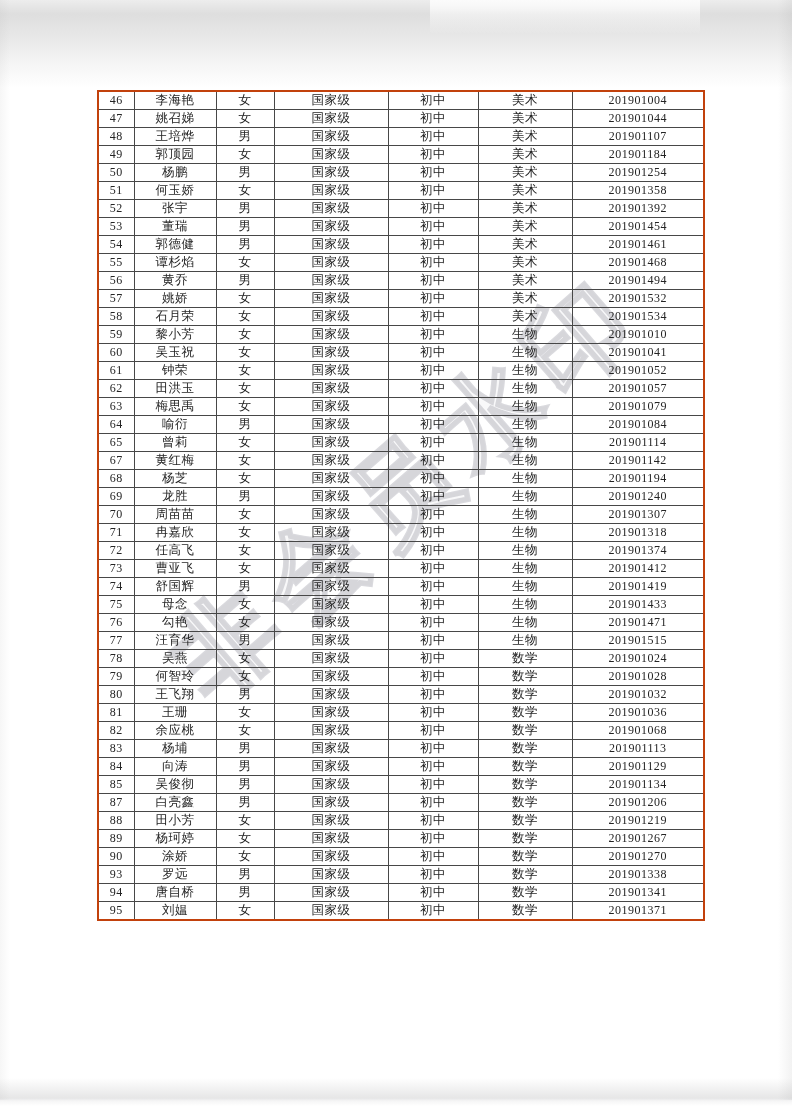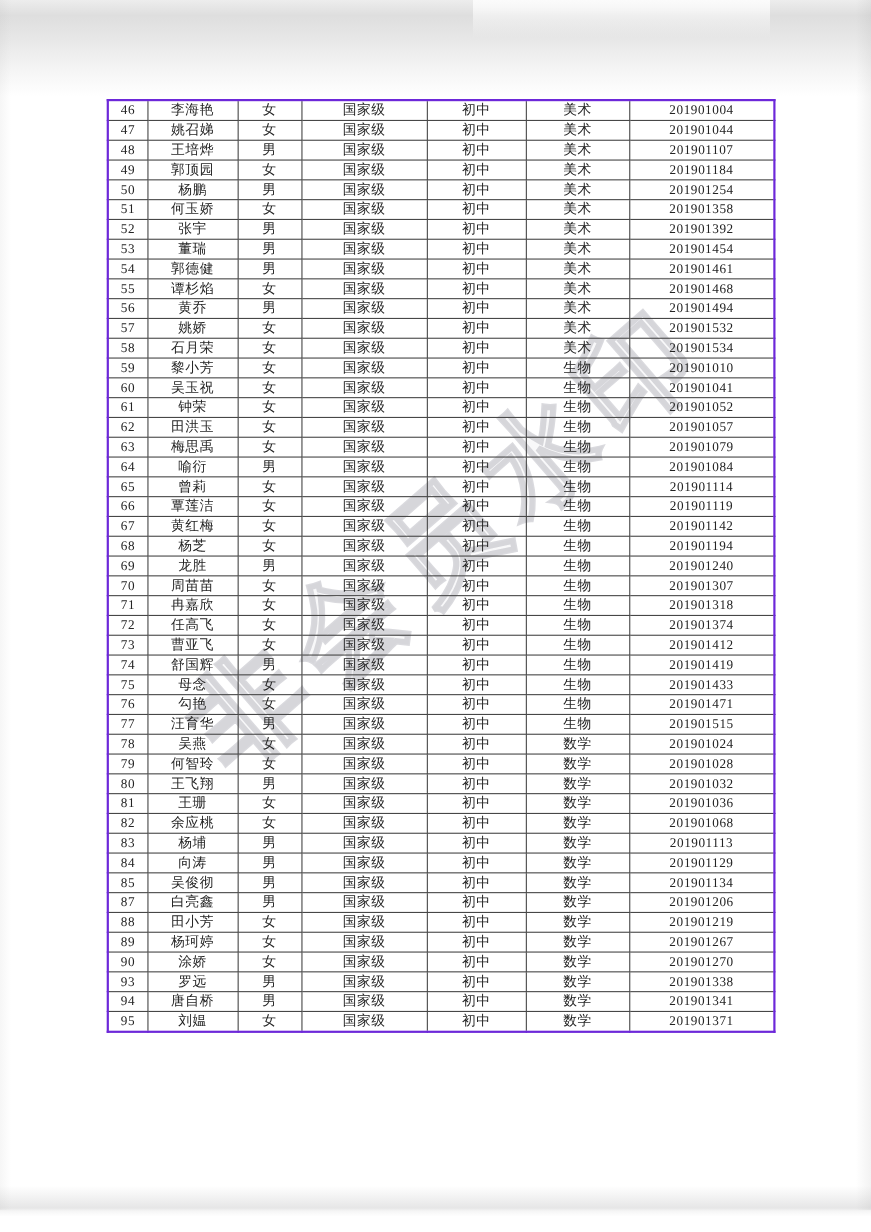--- a/index.html
+++ b/index.html
@@ -45,21 +45,21 @@
     border-collapse:collapse;table-layout:fixed;
     font-size:12.5px;color:#242424;
   }
   table.roster td{
     border:1px solid #474747;
     height:17px;line-height:17px;
     text-align:center;vertical-align:middle;
     padding:0;overflow:hidden;white-space:nowrap;
     letter-spacing:0.5px;
   }
-  table.roster{border:2px solid #6d28d9;}
+  table.roster{border:2px solid #c2410c;}
   td.c-serial{font-size:12px;}
   td.c-name{letter-spacing:1px;}
   td.c-id{font-size:12px;letter-spacing:0.6px;}
 </style>
 </head>
 <body>
 
 <div class="page">
   <div class="top-shade"></div>
   <div class="top-shade-light"></div>
@@ -251,29 +251,20 @@
         <tr>
           <td class="c-serial">65</td>
           <td class="c-name">曾莉</td>
           <td class="c-gender">女</td>
           <td class="c-level">国家级</td>
           <td class="c-stage">初中</td>
           <td class="c-subject">生物</td>
           <td class="c-id">201901114</td>
         </tr>
         <tr>
-          <td class="c-serial">66</td>
-          <td class="c-name">覃莲洁</td>
-          <td class="c-gender">女</td>
-          <td class="c-level">国家级</td>
-          <td class="c-stage">初中</td>
-          <td class="c-subject">生物</td>
-          <td class="c-id">201901119</td>
-        </tr>
-        <tr>
           <td class="c-serial">67</td>
           <td class="c-name">黄红梅</td>
           <td class="c-gender">女</td>
           <td class="c-level">国家级</td>
           <td class="c-stage">初中</td>
           <td class="c-subject">生物</td>
           <td class="c-id">201901142</td>
         </tr>
         <tr>
           <td class="c-serial">68</td>

